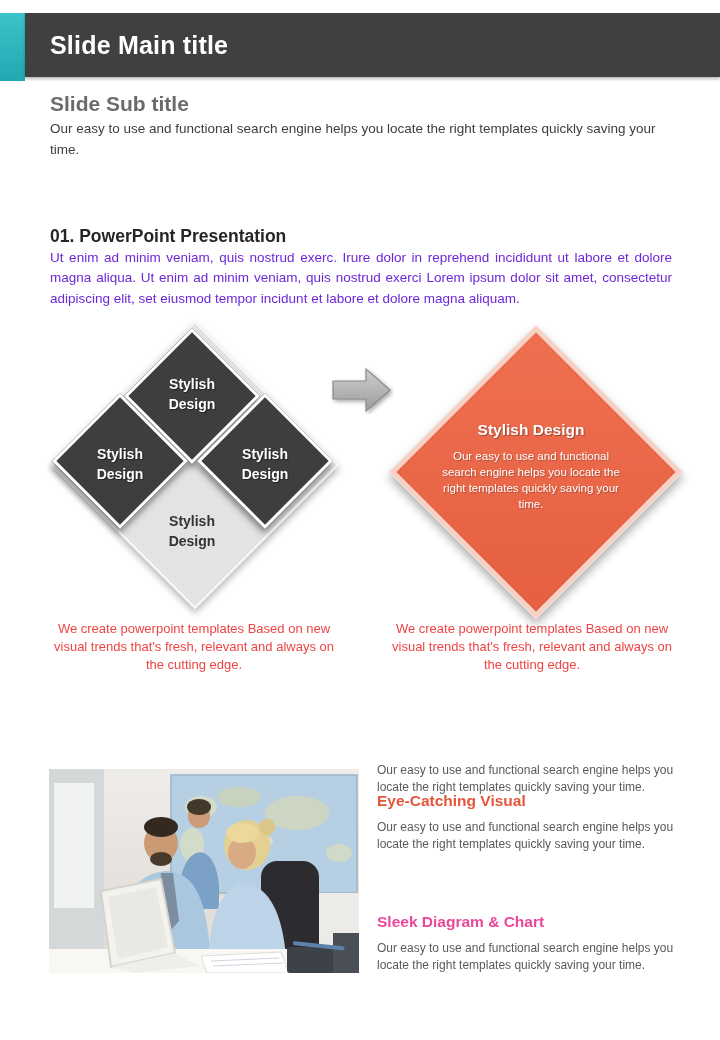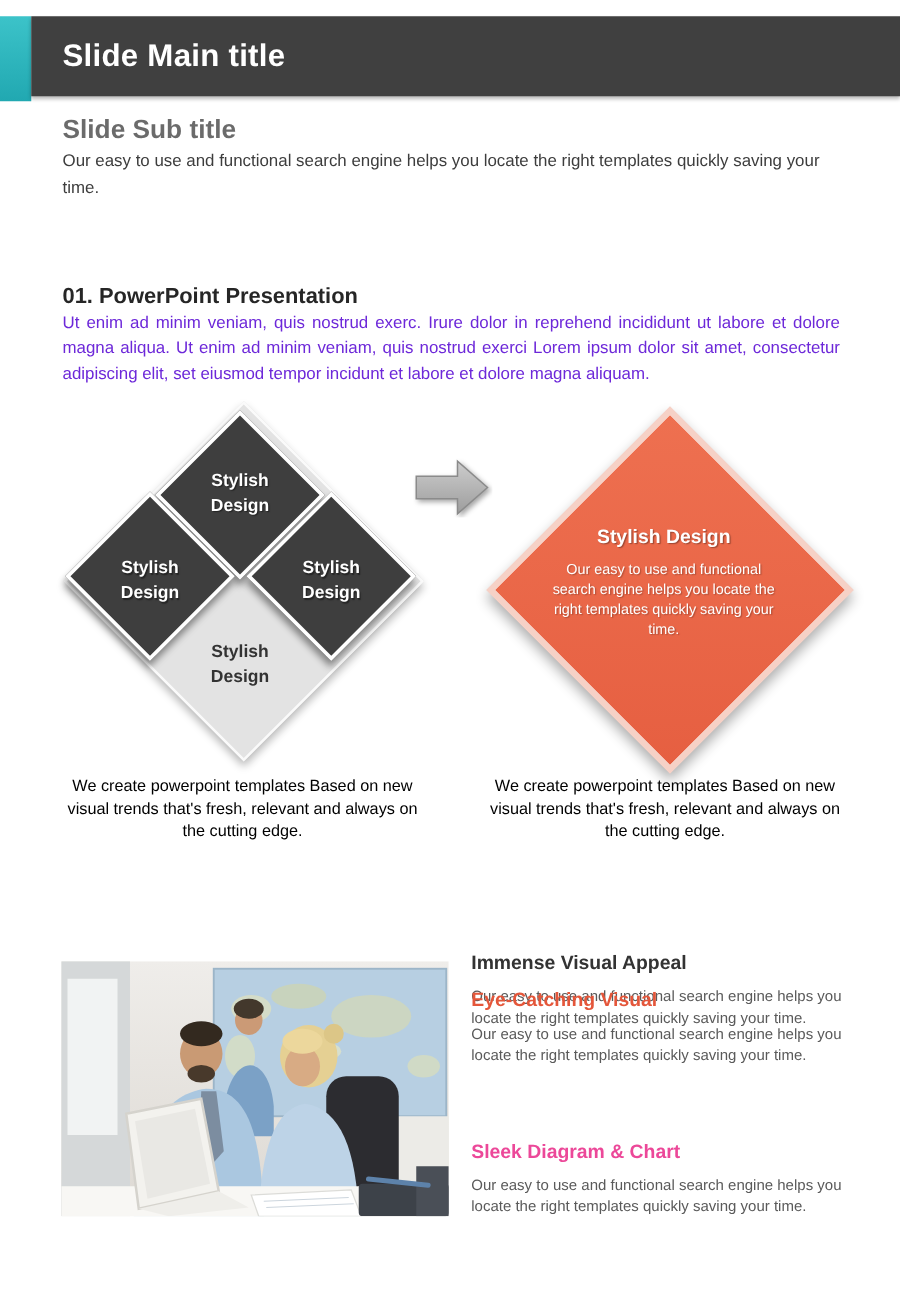--- a/index.html
+++ b/index.html
@@ -41,21 +41,21 @@
   .lab-top{left:192px;top:394px;} .lab-left{left:120px;top:464px;}
   .lab-right{left:265px;top:464px;} .lab-bottom{left:192px;top:531px;}
   .arrow-wrap{position:absolute;left:330px;top:366px;width:64px;height:48px;z-index:3;}
   .orange-text{position:absolute;left:531px;top:467px;z-index:5;width:185px;
                transform:translate(-50%,-50%);text-align:center;color:#ffffff;}
   .orange-text .ot-title{font-size:15.5px;font-weight:bold;margin:0 0 9px 0;
                text-shadow:1px 1px 1px rgba(0,0,0,.35);}
   .orange-text .ot-body{font-size:11.5px;line-height:1.4;margin:0;
                text-shadow:1px 1px 1px rgba(0,0,0,.25);}
 
-  .caption{position:absolute;top:620px;margin:0;font-size:13px;line-height:1.4;color:#000000;
+  .caption{position:absolute;top:620px;margin:0;font-size:13px;line-height:1.4;color:#ef4444;
            text-align:center;}
   .cap-left{left:48px;width:292px;} .cap-right{left:386px;width:292px;}
 
   
   .photo{position:absolute;left:49px;top:769px;width:310px;height:204px;}
   .feature{position:absolute;left:377px;width:308px;}
   .f1{top:762px;} .f2{top:792px;} .f3{top:913px;}
   .feature h4{margin:0 0 9px 0;font-size:15.5px;font-weight:bold;}
   .t-dark{color:#333333;} .t-orange{color:#e4563a;} .t-teal{color:#ec4899;}
   .feature p{margin:0;font-size:12px;line-height:1.45;color:#5a5a5a;}
@@ -159,21 +159,20 @@
       <line x1="164" y1="197" x2="234" y2="194" stroke="#ccd5dd" stroke-width="1"></line>
     </g>
     <g>
       <rect x="238" y="178" width="72" height="26" rx="3" fill="#3d4249"></rect>
       <rect x="284" y="164" width="26" height="40" fill="#4a4f57"></rect>
       <rect x="244" y="172" width="52" height="4" rx="2" fill="#5d82aa" transform="rotate(6 244 172)"></rect>
     </g>
   </svg>
 
   <div class="feature f1">
-    <h4 class="t-dark">Immense Visual Appeal</h4>
     <p>Our easy to use and functional search engine helps you locate the right templates quickly saving your time.</p>
   </div>
   <div class="feature f2">
     <h4 class="t-orange">Eye-Catching Visual</h4>
     <p>Our easy to use and functional search engine helps you locate the right templates quickly saving your time.</p>
   </div>
   <div class="feature f3">
     <h4 class="t-teal">Sleek Diagram &amp; Chart</h4>
     <p>Our easy to use and functional search engine helps you locate the right templates quickly saving your time.</p>
   </div>

